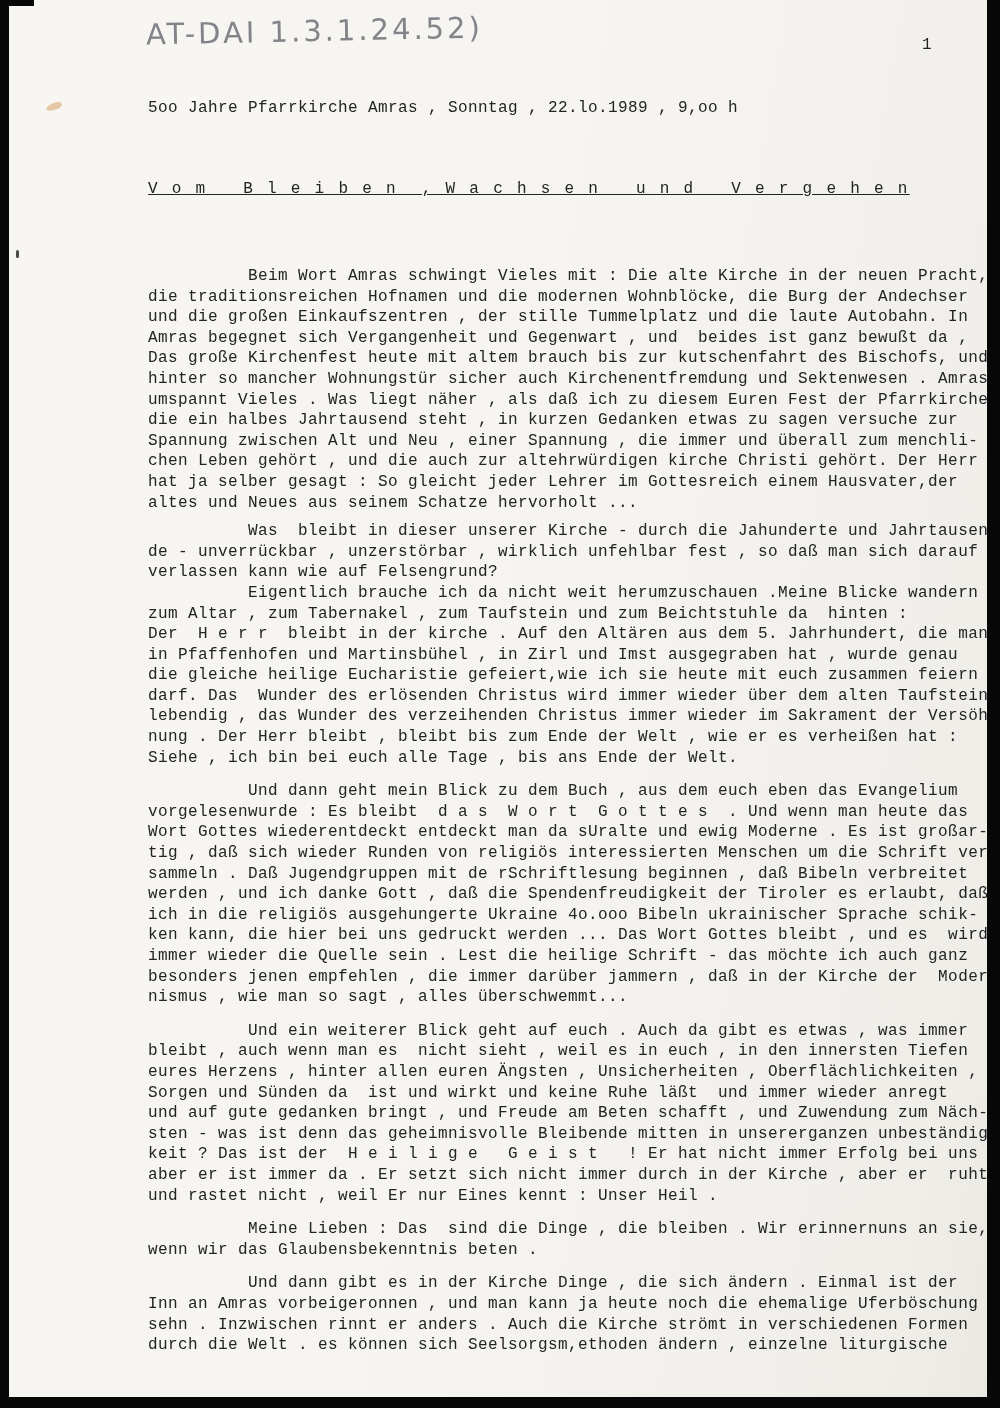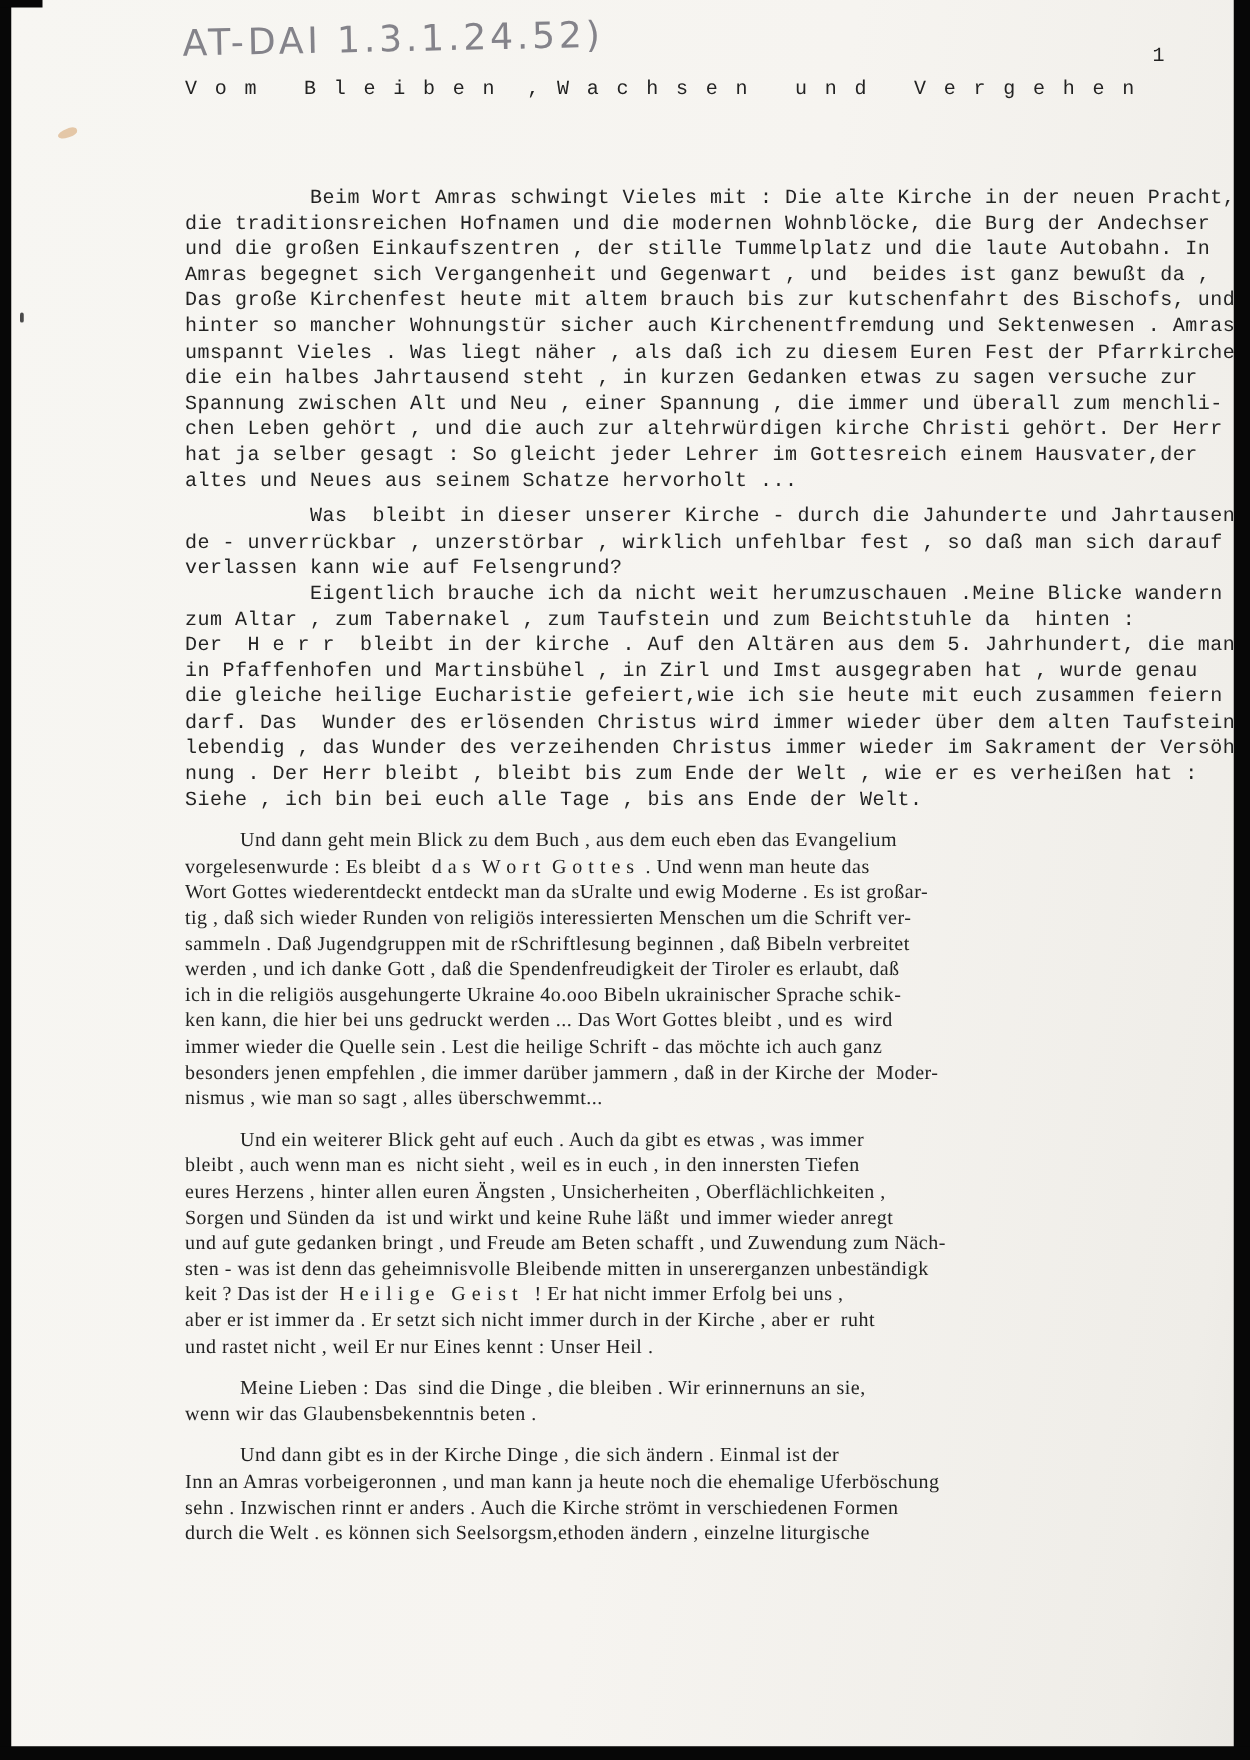--- a/index.html
+++ b/index.html
@@ -65,30 +65,31 @@
   .dateline {
     margin-top: 62px;
     font-size: 16px;
     letter-spacing: 0.4px;
     line-height: 20px;
   }
   .doc-title {
     font-size: 16px;
     letter-spacing: 2.3px;
     line-height: 28px;
+    text-decoration: underline;
   }
   .doc-title.first { margin-top: 21px; }
   .document-body { margin-top: 27px; }
   .line {
     font-size: 16px;
     letter-spacing: 0.4px;
     line-height: 20.6px;
     white-space: pre;
   }
-  .para.normal { margin-top: 13px; font-family: Liberation Serif, serif; }
+  .para.normal { margin-top: 13px; }
   .para.tight  { margin-top: 8px; }
   .para.first  { margin-top: 1px; }
 
   
   .stain-mark {
     position: absolute;
     left: 46px;
     top: 103px;
     width: 16px;
     height: 7px;
@@ -114,20 +115,21 @@
 <div class="scan-page">
 
   <div class="annotation">AT-DAI 1.3.1.24.52)</div>
 
   <div class="page-number">1</div>
 
   <div class="stain-mark"></div>
   <div class="pen-speck"></div>
 
   <div class="content">
+    <div class="dateline">5oo Jahre Pfarrkirche Amras , Sonntag , 22.lo.1989 , 9,oo h</div>
     <div class="doc-title first">V o m   B l e i b e n  , W a c h s e n   u n d   V e r g e h e n</div>
     <div class="document-body"><div class="para first"><div class="line">          Beim Wort Amras schwingt Vieles mit : Die alte Kirche in der neuen Pracht,</div><div class="line">die traditionsreichen Hofnamen und die modernen Wohnblöcke, die Burg der Andechser</div><div class="line">und die großen Einkaufszentren , der stille Tummelplatz und die laute Autobahn. In</div><div class="line">Amras begegnet sich Vergangenheit und Gegenwart , und  beides ist ganz bewußt da ,</div><div class="line">Das große Kirchenfest heute mit altem brauch bis zur kutschenfahrt des Bischofs, und</div><div class="line">hinter so mancher Wohnungstür sicher auch Kirchenentfremdung und Sektenwesen . Amras</div><div class="line">umspannt Vieles . Was liegt näher , als daß ich zu diesem Euren Fest der Pfarrkirche,</div><div class="line">die ein halbes Jahrtausend steht , in kurzen Gedanken etwas zu sagen versuche zur</div><div class="line">Spannung zwischen Alt und Neu , einer Spannung , die immer und überall zum menchli-</div><div class="line">chen Leben gehört , und die auch zur altehrwürdigen kirche Christi gehört. Der Herr</div><div class="line">hat ja selber gesagt : So gleicht jeder Lehrer im Gottesreich einem Hausvater,der</div><div class="line">altes und Neues aus seinem Schatze hervorholt ...</div></div><div class="para tight"><div class="line">          Was  bleibt in dieser unserer Kirche - durch die Jahunderte und Jahrtausen-</div><div class="line">de - unverrückbar , unzerstörbar , wirklich unfehlbar fest , so daß man sich darauf</div><div class="line">verlassen kann wie auf Felsengrund?</div><div class="line">          Eigentlich brauche ich da nicht weit herumzuschauen .Meine Blicke wandern</div><div class="line">zum Altar , zum Tabernakel , zum Taufstein und zum Beichtstuhle da  hinten :</div><div class="line">Der  H e r r  bleibt in der kirche . Auf den Altären aus dem 5. Jahrhundert, die man</div><div class="line">in Pfaffenhofen und Martinsbühel , in Zirl und Imst ausgegraben hat , wurde genau</div><div class="line">die gleiche heilige Eucharistie gefeiert,wie ich sie heute mit euch zusammen feiern</div><div class="line">darf. Das  Wunder des erlösenden Christus wird immer wieder über dem alten Taufstein</div><div class="line">lebendig , das Wunder des verzeihenden Christus immer wieder im Sakrament der Versöh-</div><div class="line">nung . Der Herr bleibt , bleibt bis zum Ende der Welt , wie er es verheißen hat :</div><div class="line">Siehe , ich bin bei euch alle Tage , bis ans Ende der Welt.</div></div><div class="para normal"><div class="line">          Und dann geht mein Blick zu dem Buch , aus dem euch eben das Evangelium</div><div class="line">vorgelesenwurde : Es bleibt  d a s  W o r t  G o t t e s  . Und wenn man heute das</div><div class="line">Wort Gottes wiederentdeckt entdeckt man da sUralte und ewig Moderne . Es ist großar-</div><div class="line">tig , daß sich wieder Runden von religiös interessierten Menschen um die Schrift ver-</div><div class="line">sammeln . Daß Jugendgruppen mit de rSchriftlesung beginnen , daß Bibeln verbreitet</div><div class="line">werden , und ich danke Gott , daß die Spendenfreudigkeit der Tiroler es erlaubt, daß</div><div class="line">ich in die religiös ausgehungerte Ukraine 4o.ooo Bibeln ukrainischer Sprache schik-</div><div class="line">ken kann, die hier bei uns gedruckt werden ... Das Wort Gottes bleibt , und es  wird</div><div class="line">immer wieder die Quelle sein . Lest die heilige Schrift - das möchte ich auch ganz</div><div class="line">besonders jenen empfehlen , die immer darüber jammern , daß in der Kirche der  Moder-</div><div class="line">nismus , wie man so sagt , alles überschwemmt...</div></div><div class="para normal"><div class="line">          Und ein weiterer Blick geht auf euch . Auch da gibt es etwas , was immer</div><div class="line">bleibt , auch wenn man es  nicht sieht , weil es in euch , in den innersten Tiefen</div><div class="line">eures Herzens , hinter allen euren Ängsten , Unsicherheiten , Oberflächlichkeiten ,</div><div class="line">Sorgen und Sünden da  ist und wirkt und keine Ruhe läßt  und immer wieder anregt</div><div class="line">und auf gute gedanken bringt , und Freude am Beten schafft , und Zuwendung zum Näch-</div><div class="line">sten - was ist denn das geheimnisvolle Bleibende mitten in unsererganzen unbeständigk</div><div class="line">keit ? Das ist der  H e i l i g e   G e i s t   ! Er hat nicht immer Erfolg bei uns ,</div><div class="line">aber er ist immer da . Er setzt sich nicht immer durch in der Kirche , aber er  ruht</div><div class="line">und rastet nicht , weil Er nur Eines kennt : Unser Heil .</div></div><div class="para normal"><div class="line">          Meine Lieben : Das  sind die Dinge , die bleiben . Wir erinnernuns an sie,</div><div class="line">wenn wir das Glaubensbekenntnis beten .</div></div><div class="para normal"><div class="line">          Und dann gibt es in der Kirche Dinge , die sich ändern . Einmal ist der</div><div class="line">Inn an Amras vorbeigeronnen , und man kann ja heute noch die ehemalige Uferböschung</div><div class="line">sehn . Inzwischen rinnt er anders . Auch die Kirche strömt in verschiedenen Formen</div><div class="line">durch die Welt . es können sich Seelsorgsm,ethoden ändern , einzelne liturgische</div></div></div>
   </div>
 
   <div class="edge edge-left"></div>
   <div class="edge edge-right"></div>
   <div class="edge edge-bottom"></div>
   <div class="edge edge-top-sliver"></div>
 
 </div>

